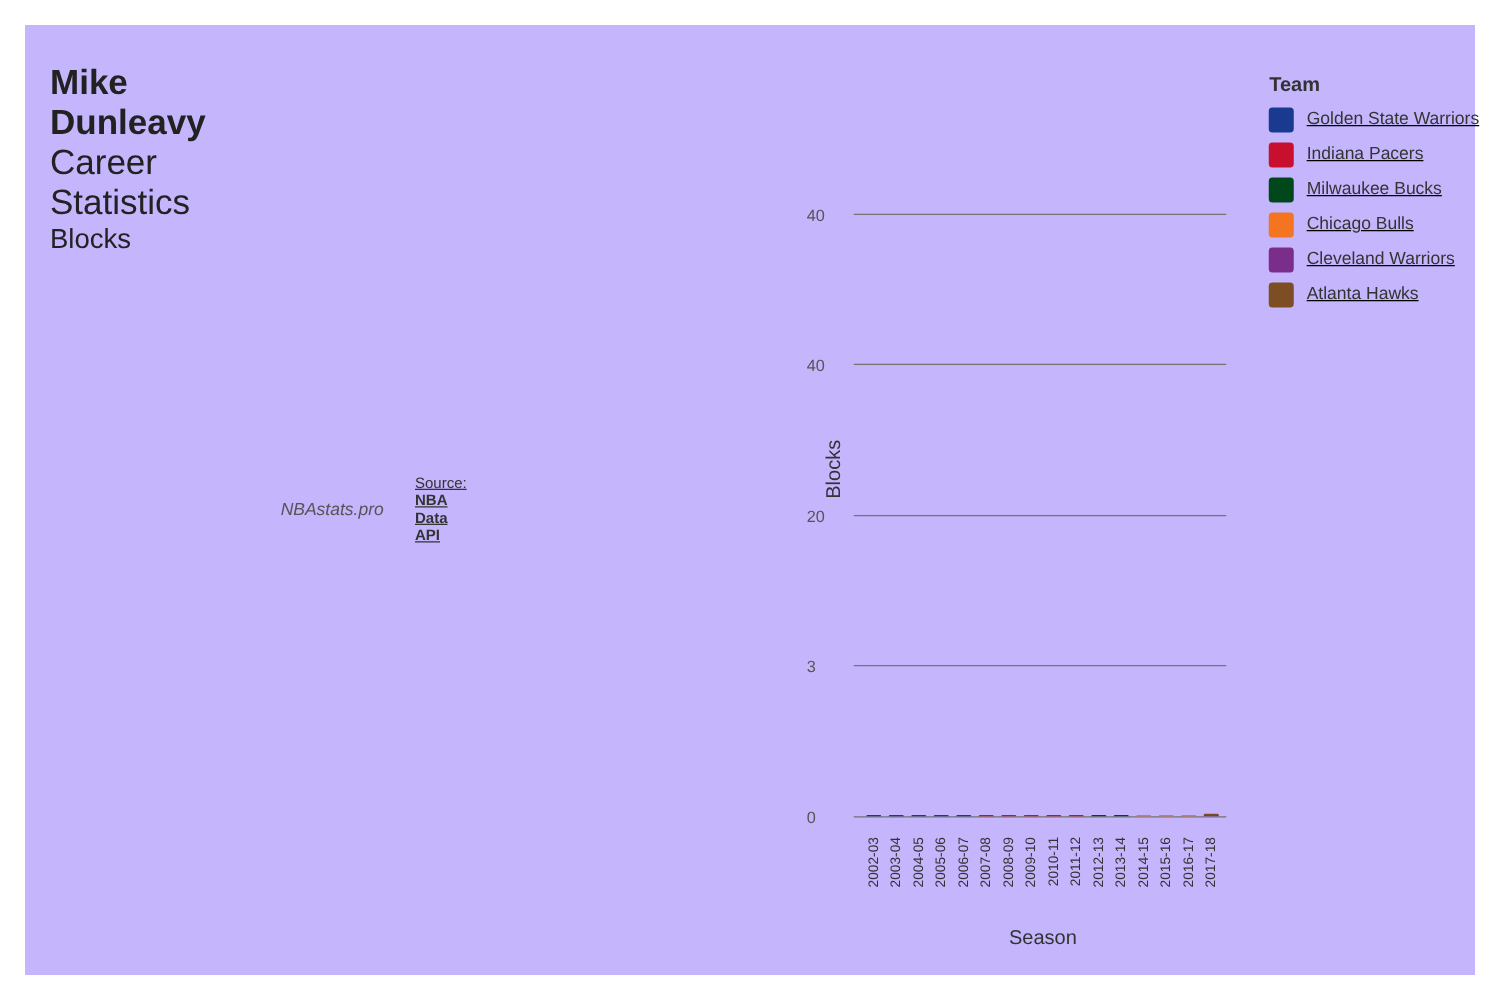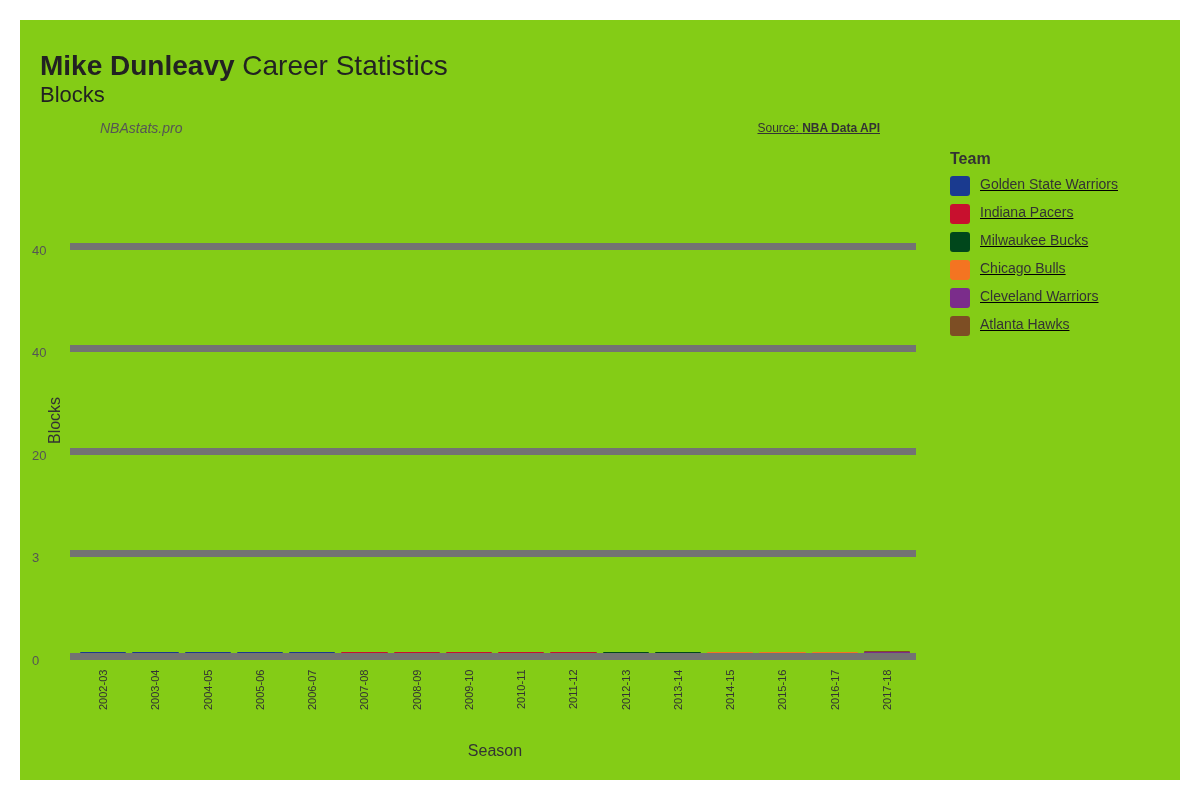--- a/index.html
+++ b/index.html
@@ -9,24 +9,24 @@
       width: 1200px;
       height: 800px;
       overflow: hidden;
       display: flex;
       align-items: center;
       justify-content: center;
     }
     .chart-container {
       width: 1160px;
       height: 760px;
-      background: #84cc16;
+      background: #c4b5fd;
       padding: 30px 20px 20px 20px;
       display: flex;
-      flex-direction: column;
+      flex-direction: row;
     }
     .title-section {
       margin-bottom: 4px;
     }
     .main-title {
       font-size: 28px;
       color: #222;
     }
     .main-title strong {
       font-weight: 900;
@@ -91,21 +91,21 @@
       flex: 1;
       position: relative;
     }
     .grid-lines {
       position: absolute;
       top: 0; left: 0; right: 0; bottom: 0;
     }
     .grid-line {
       position: absolute;
       left: 0; right: 4px;
-      border-top: 7px solid #737373;
+      border-top: 1px solid #737373;
     }
     .grid-label {
       position: absolute;
       left: -38px;
       font-size: 13px;
       color: #555;
       transform: translateY(-50%);
     }
     .bars-container {
       position: absolute;

